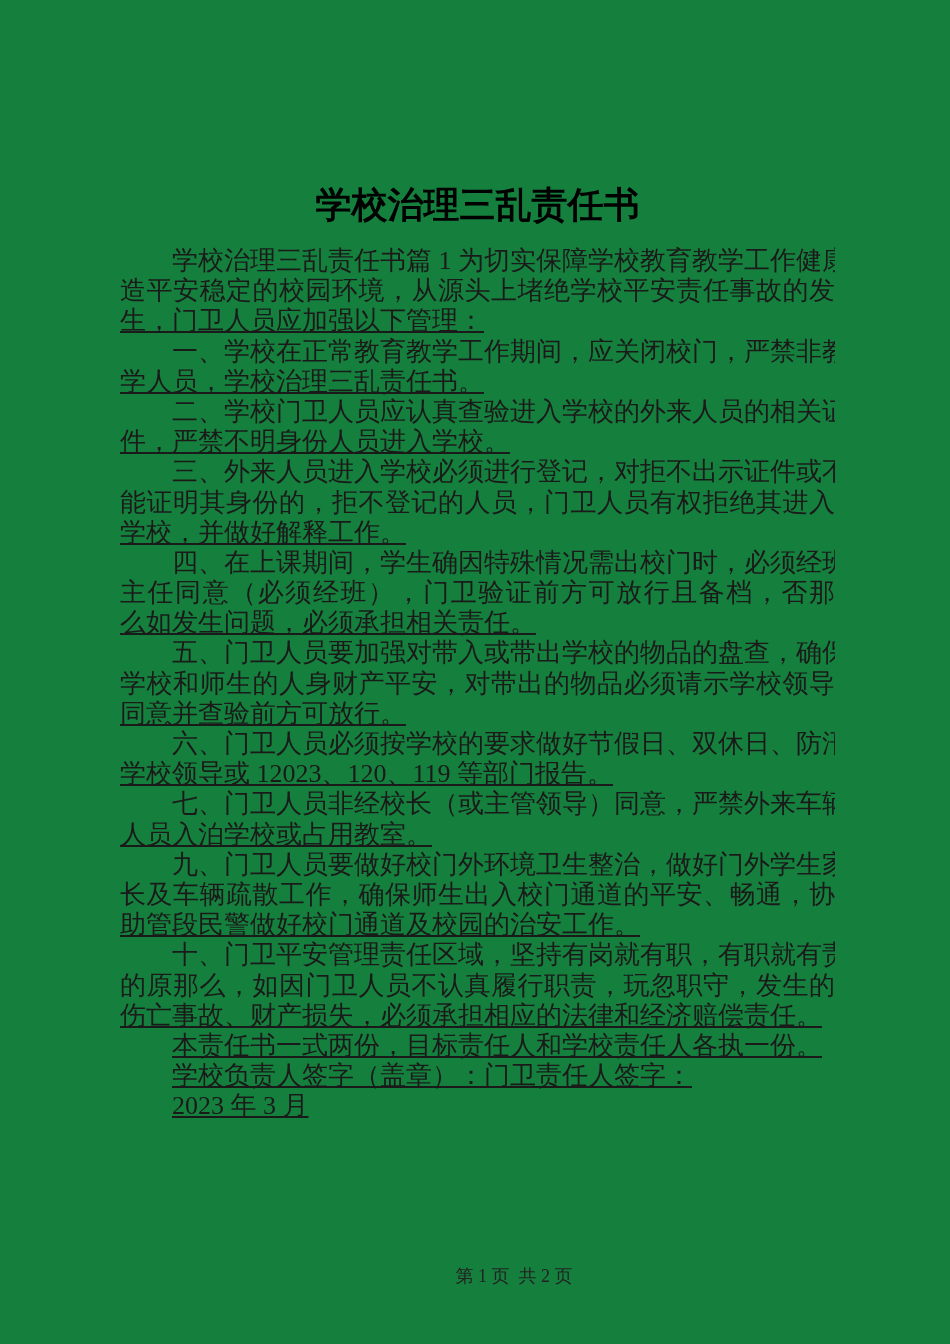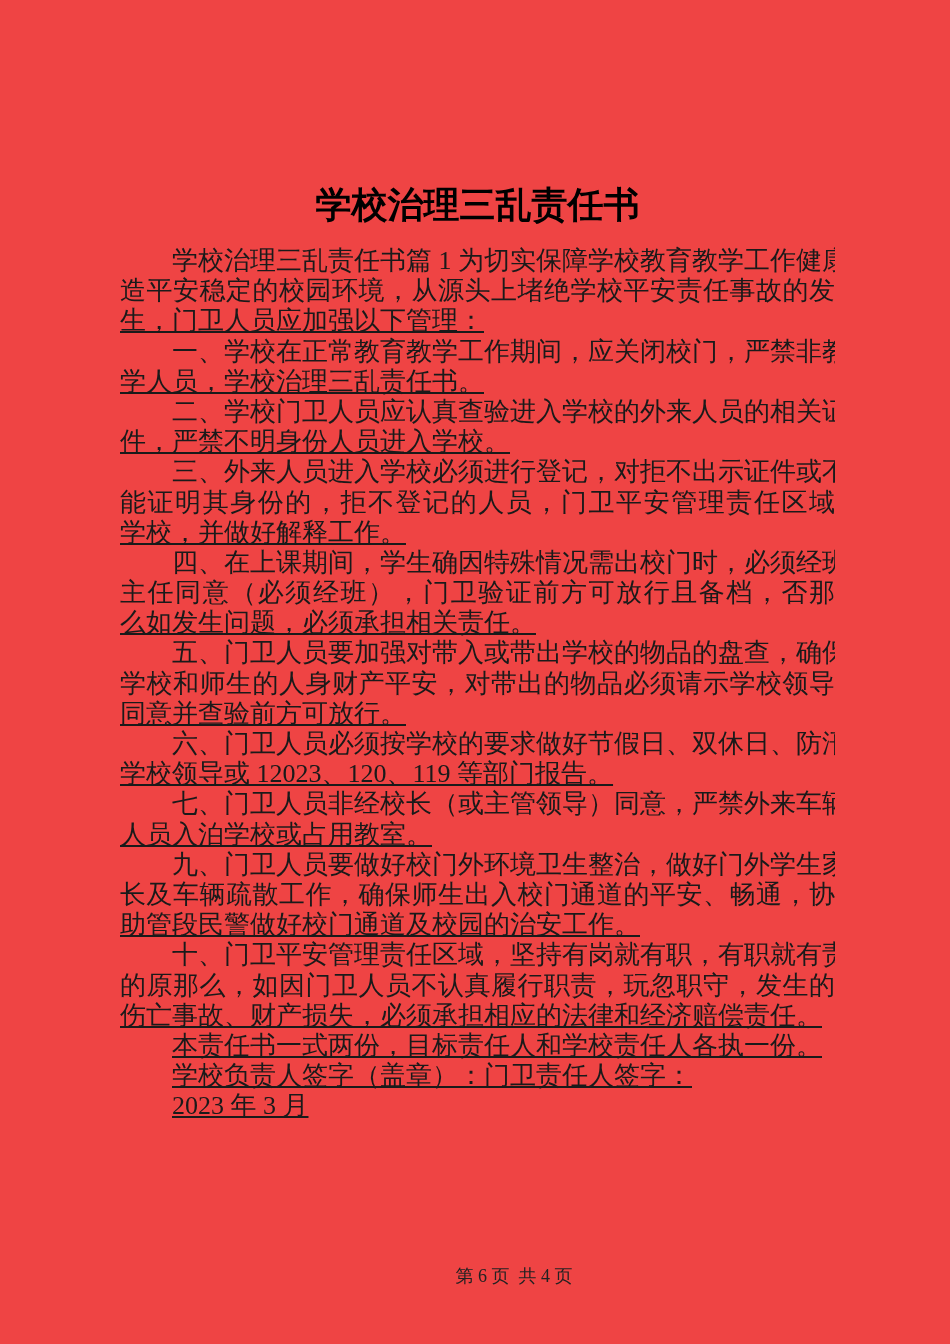--- a/index.html
+++ b/index.html
@@ -10,21 +10,21 @@
   body {
     width: 950px;
     height: 1344px;
     position: relative;
     font-family: "Liberation Serif", "DejaVu Serif", serif;
     overflow: hidden;
   }
   .page {
     position: absolute;
     inset: 0;
-    background: #ef4444;
+    background: #15803d;
   }
   .page-title {
     position: absolute;
     top: 182px;
     left: 120px;
     width: 715px;
     text-align: center;
     font-size: 36px;
     line-height: 46px;
     font-weight: bold;
@@ -76,21 +76,21 @@
 
   <div class="doc-body">
       <div class="line first">学校治理三乱责任书篇 1 为切实保障学校教育教学工作健康</div>
       <div class="line">造平安稳定的校园环境，从源头上堵绝学校平安责任事故的发</div>
       <div class="line last">生，门卫人员应加强以下管理：</div>
       <div class="line first">一、学校在正常教育教学工作期间，应关闭校门，严禁非教</div>
       <div class="line last">学人员，学校治理三乱责任书。</div>
       <div class="line first">二、学校门卫人员应认真查验进入学校的外来人员的相关证</div>
       <div class="line last">件，严禁不明身份人员进入学校。</div>
       <div class="line first">三、外来人员进入学校必须进行登记，对拒不出示证件或不</div>
-      <div class="line">能证明其身份的，拒不登记的人员，门卫平安管理责任区域</div>
+      <div class="line">能证明其身份的，拒不登记的人员，门卫人员有权拒绝其进入</div>
       <div class="line last">学校，并做好解释工作。</div>
       <div class="line first">四、在上课期间，学生确因特殊情况需出校门时，必须经班</div>
       <div class="line">主任同意（必须经班），门卫验证前方可放行且备档，否那</div>
       <div class="line last">么如发生问题，必须承担相关责任。</div>
       <div class="line first">五、门卫人员要加强对带入或带出学校的物品的盘查，确保</div>
       <div class="line">学校和师生的人身财产平安，对带出的物品必须请示学校领导</div>
       <div class="line last">同意并查验前方可放行。</div>
       <div class="line first">六、门卫人员必须按学校的要求做好节假日、双休日、防汛</div>
       <div class="line last">学校领导或 12023、120、119 等部门报告。</div>
       <div class="line first">七、门卫人员非经校长（或主管领导）同意，严禁外来车辆</div>
@@ -100,16 +100,16 @@
       <div class="line last">助管段民警做好校门通道及校园的治安工作。</div>
       <div class="line first">十、门卫平安管理责任区域，坚持有岗就有职，有职就有责</div>
       <div class="line">的原那么，如因门卫人员不认真履行职责，玩忽职守，发生的</div>
       <div class="line last">伤亡事故、财产损失，必须承担相应的法律和经济赔偿责任。</div>
       <div class="line first last">本责任书一式两份，目标责任人和学校责任人各执一份。</div>
       <div class="line first last">学校负责人签字（盖章）：门卫责任人签字：</div>
       <div class="line first last">2023 年 3 月</div>
     </div>
 
   <div class="page-footer">
-    <span>第 6 页  共 4 页</span>
+    <span>第 1 页  共 2 页</span>
   </div>
 
 </div>
 
 </body></html>

